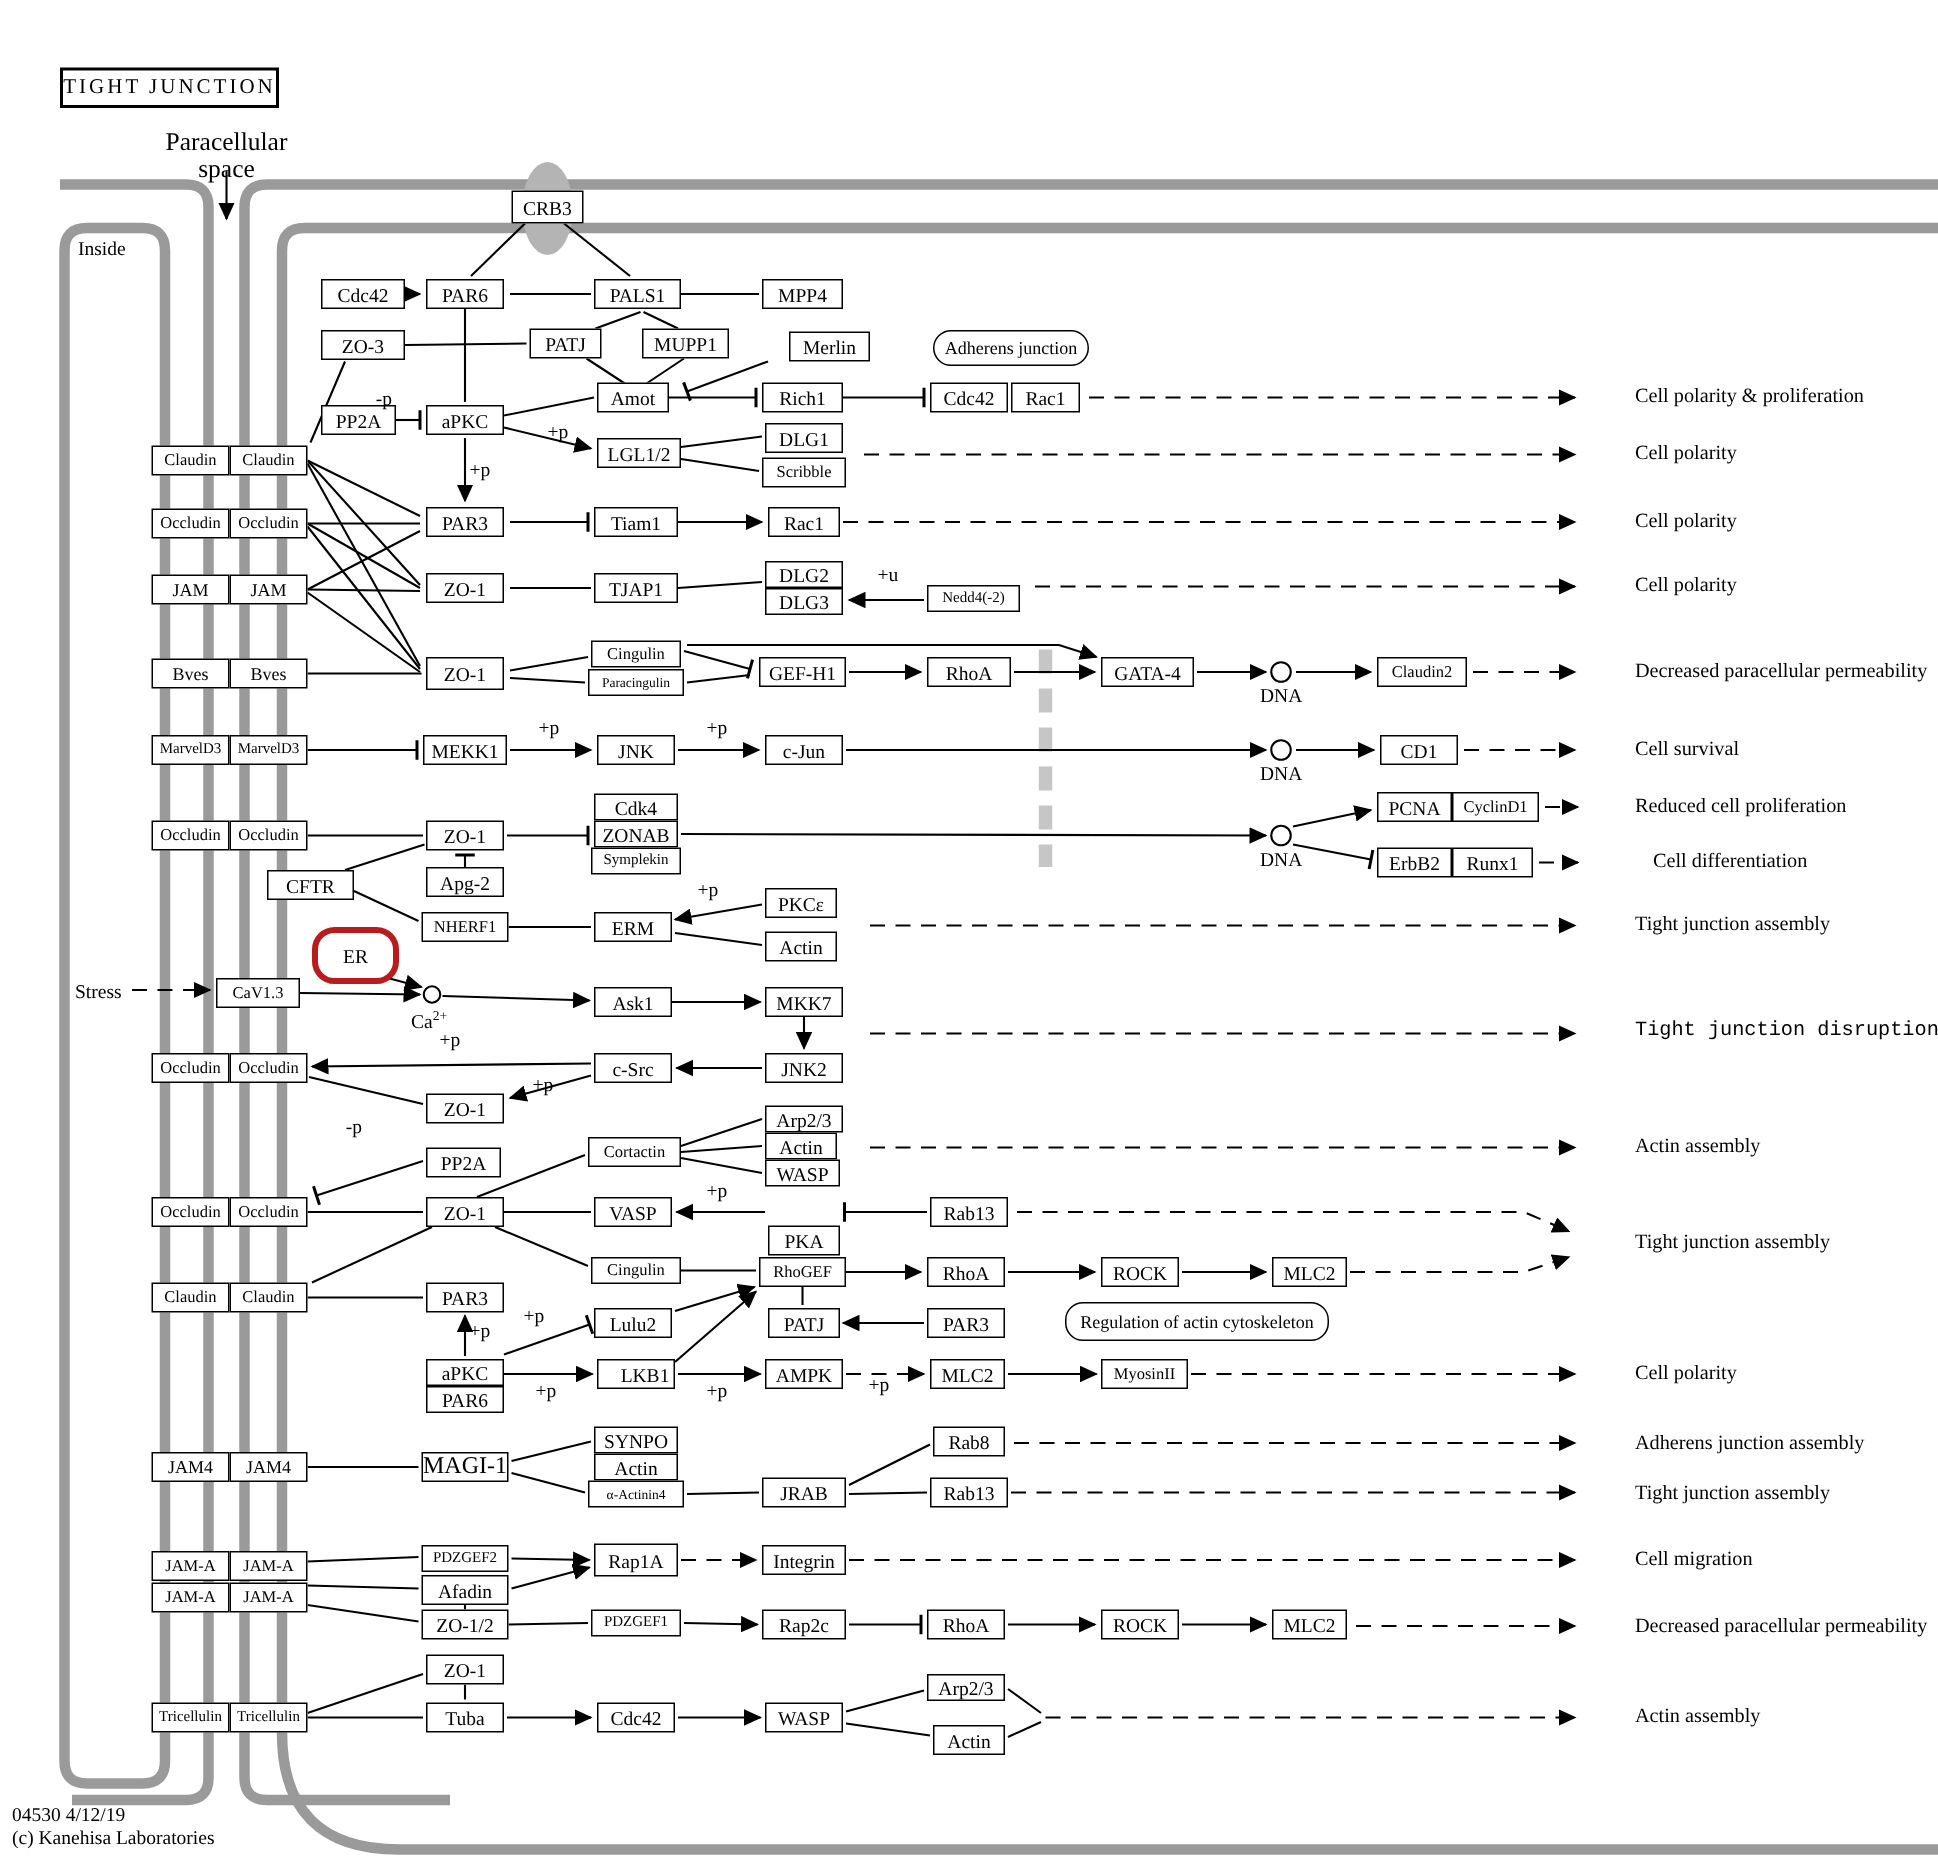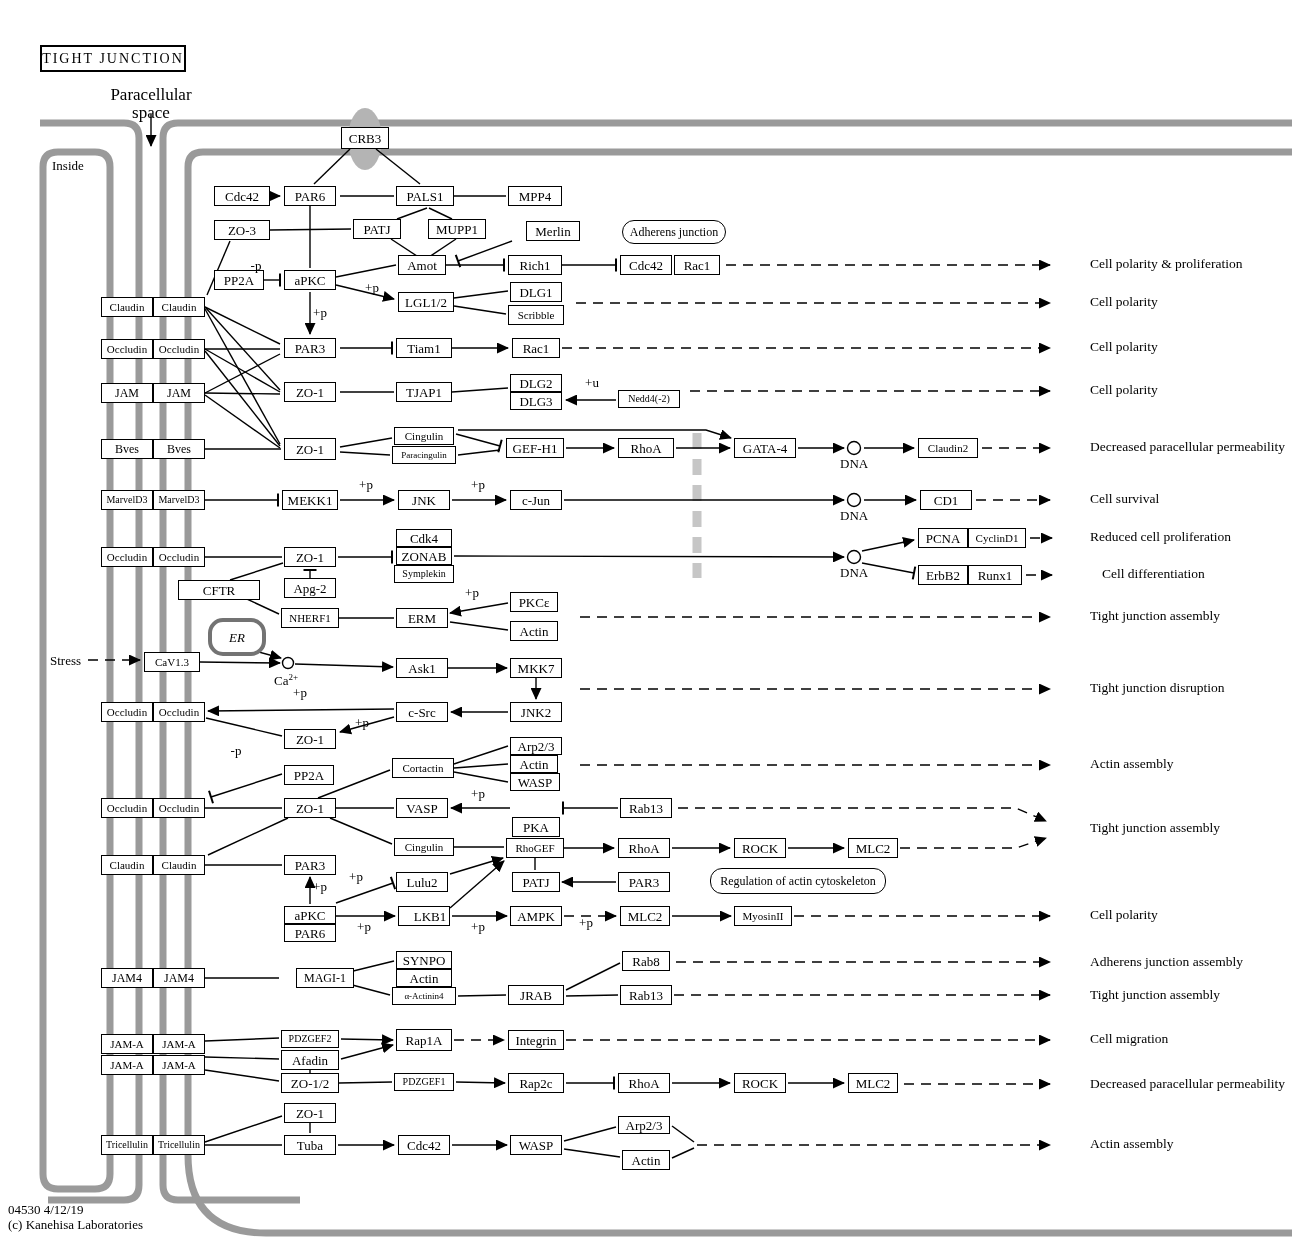--- a/index.html
+++ b/index.html
@@ -3,21 +3,21 @@
 <meta charset="utf-8">
 <style>
   html,body{margin:0;padding:0;background:#fff;}
   #stage{position:relative;width:1292px;height:1238px;background:#fff;outline:1px solid #000;
          font-family:"Liberation Serif",serif;overflow:hidden;}
   #edge-svg{position:absolute;left:0;top:0;width:1292px;height:1238px;}
   .node{position:absolute;box-sizing:border-box;border:1px solid #000;background:#fff;
         display:flex;align-items:center;justify-content:center;font-family:"Liberation Serif",serif;
         line-height:1;white-space:nowrap;cursor:pointer;}
   .node.round{border-radius:12px;}
-  .node.er{border:4px solid #737373;border-radius:15px;font-style:italic;}
+  .node.er{border:4px solid #b91c1c;border-radius:15px;}
   .outcome{position:absolute;white-space:nowrap;font-size:13.5px;color:#000;}
   .ann{position:absolute;width:28px;text-align:center;font-size:13px;color:#000;}
   .lbl{position:absolute;font-size:13px;color:#000;white-space:nowrap;}
   #title-box{position:absolute;left:40px;top:45px;width:146px;height:27px;border:2px solid #000;
              box-sizing:border-box;display:flex;align-items:center;justify-content:center;}
   #title-box .inner{font-size:14px;letter-spacing:2px;}
   #paracellular-label{position:absolute;left:108px;top:86px;width:86px;text-align:center;
              font-size:17px;line-height:1.05;}
   sup{font-size:9px;}
 </style>
@@ -272,21 +272,21 @@
       <div class="node" style="left: 510px; top: 490px; width: 52px; height: 20px; font-size: 13px;">c-Jun</div>
       <div class="node" style="left: 920px; top: 490px; width: 52px; height: 20px; font-size: 13px;">CD1</div>
       <div class="node" style="left: 284px; top: 547px; width: 52px; height: 20px; font-size: 13px;">ZO-1</div>
       <div class="node" style="left: 396px; top: 529px; width: 56px; height: 18px; font-size: 13px;">Cdk4</div>
       <div class="node" style="left: 396px; top: 547px; width: 56px; height: 18px; font-size: 13px;">ZONAB</div>
       <div class="node" style="left: 394px; top: 565px; width: 60px; height: 18px; font-size: 10px;">Symplekin</div>
       <div class="node" style="left: 918px; top: 528px; width: 50px; height: 20px; font-size: 13px;">PCNA</div>
       <div class="node" style="left: 968px; top: 528px; width: 58px; height: 20px; font-size: 11px;">CyclinD1</div>
       <div class="node" style="left: 918px; top: 565px; width: 50px; height: 20px; font-size: 13px;">ErbB2</div>
       <div class="node" style="left: 968px; top: 565px; width: 54px; height: 20px; font-size: 13px;">Runx1</div>
-      <div class="node" style="left: 178px; top: 580px; width: 82px; height: 20px; font-size: 13px;">CFTR</div>
+      <div class="node" style="left: 178px; top: 580px; width: 58px; height: 20px; font-size: 13px;">CFTR</div>
       <div class="node" style="left: 284px; top: 578px; width: 52px; height: 20px; font-size: 13px;">Apg-2</div>
       <div class="node" style="left: 281px; top: 608px; width: 58px; height: 20px; font-size: 11px;">NHERF1</div>
       <div class="node" style="left: 396px; top: 608px; width: 52px; height: 20px; font-size: 13px;">ERM</div>
       <div class="node" style="left: 510px; top: 592px; width: 48px; height: 20px; font-size: 13px;">PKCε</div>
       <div class="node" style="left: 510px; top: 621px; width: 48px; height: 20px; font-size: 13px;">Actin</div>
       <div class="node er" style="left: 208px; top: 618px; width: 58px; height: 38px; font-size: 13px;">ER</div>
       <div class="node" style="left: 144px; top: 652px; width: 56px; height: 20px; font-size: 11px;">CaV1.3</div>
       <div class="node" style="left: 396px; top: 658px; width: 52px; height: 20px; font-size: 13px;">Ask1</div>
       <div class="node" style="left: 510px; top: 658px; width: 52px; height: 20px; font-size: 13px;">MKK7</div>
       <div class="node" style="left: 101px; top: 702px; width: 52px; height: 20px; font-size: 11px;">Occludin</div>
@@ -318,21 +318,21 @@
       <div class="node" style="left: 618px; top: 872px; width: 52px; height: 20px; font-size: 13px;">PAR3</div>
       <div class="node round" style="left: 710px; top: 868px; width: 176px; height: 26px; font-size: 12px;">Regulation of actin cytoskeleton</div>
       <div class="node" style="left: 284px; top: 906px; width: 52px; height: 18px; font-size: 13px;">aPKC</div>
       <div class="node" style="left: 284px; top: 924px; width: 52px; height: 18px; font-size: 13px;">PAR6</div>
       <div class="node" style="left: 398px; top: 906px; width: 52px; height: 20px; font-size: 13px; padding-left: 12px;">LKB1</div>
       <div class="node" style="left: 510px; top: 906px; width: 52px; height: 20px; font-size: 13px;">AMPK</div>
       <div class="node" style="left: 620px; top: 906px; width: 50px; height: 20px; font-size: 13px;">MLC2</div>
       <div class="node" style="left: 734px; top: 906px; width: 58px; height: 20px; font-size: 11px;">MyosinII</div>
       <div class="node" style="left: 101px; top: 968px; width: 52px; height: 20px; font-size: 12px;">JAM4</div>
       <div class="node" style="left: 153px; top: 968px; width: 52px; height: 20px; font-size: 12px;">JAM4</div>
-      <div class="node" style="left: 281px; top: 968px; width: 58px; height: 20px; font-size: 12px; margin-left: 15px;">MAGI-1</div>
+      <div class="node" style="left: 281px; top: 968px; width: 58px; height: 20px; font-size: 16px;">MAGI-1</div>
       <div class="node" style="left: 396px; top: 951px; width: 56px; height: 18px; font-size: 13px;">SYNPO</div>
       <div class="node" style="left: 396px; top: 969px; width: 56px; height: 18px; font-size: 13px;">Actin</div>
       <div class="node" style="left: 392px; top: 987px; width: 64px; height: 18px; font-size: 9px;">α-Actinin4</div>
       <div class="node" style="left: 508px; top: 985px; width: 56px; height: 20px; font-size: 13px;">JRAB</div>
       <div class="node" style="left: 622px; top: 951px; width: 48px; height: 20px; font-size: 13px;">Rab8</div>
       <div class="node" style="left: 620px; top: 985px; width: 52px; height: 20px; font-size: 13px;">Rab13</div>
       <div class="node" style="left: 101px; top: 1034px; width: 52px; height: 20px; font-size: 11px;">JAM-A</div>
       <div class="node" style="left: 153px; top: 1034px; width: 52px; height: 20px; font-size: 11px;">JAM-A</div>
       <div class="node" style="left: 101px; top: 1055px; width: 52px; height: 20px; font-size: 11px;">JAM-A</div>
       <div class="node" style="left: 153px; top: 1055px; width: 52px; height: 20px; font-size: 11px;">JAM-A</div>
@@ -358,21 +358,21 @@
   <div id="outcome-layer">
       <div class="outcome" style="left: 1090px; top: 256px;">Cell polarity &amp; proliferation</div>
       <div class="outcome" style="left: 1090px; top: 294px;">Cell polarity</div>
       <div class="outcome" style="left: 1090px; top: 339px;">Cell polarity</div>
       <div class="outcome" style="left: 1090px; top: 382px;">Cell polarity</div>
       <div class="outcome" style="left: 1090px; top: 439px;">Decreased paracellular permeability</div>
       <div class="outcome" style="left: 1090px; top: 491px;">Cell survival</div>
       <div class="outcome" style="left: 1090px; top: 529px;">Reduced cell proliferation</div>
       <div class="outcome" style="left: 1090px; top: 566px; margin-left: 12px;">Cell differentiation</div>
       <div class="outcome" style="left: 1090px; top: 608px;">Tight junction assembly</div>
-      <div class="outcome" style="left: 1090px; top: 680px;">Tight junction disruption</div>
+      <div class="outcome" style="left: 1090px; top: 680px; font-family: Liberation Mono, monospace;">Tight junction disruption</div>
       <div class="outcome" style="left: 1090px; top: 756px;">Actin assembly</div>
       <div class="outcome" style="left: 1090px; top: 820px;">Tight junction assembly</div>
       <div class="outcome" style="left: 1090px; top: 907px;">Cell polarity</div>
       <div class="outcome" style="left: 1090px; top: 954px;">Adherens junction assembly</div>
       <div class="outcome" style="left: 1090px; top: 987px;">Tight junction assembly</div>
       <div class="outcome" style="left: 1090px; top: 1031px;">Cell migration</div>
       <div class="outcome" style="left: 1090px; top: 1076px;">Decreased paracellular permeability</div>
       <div class="outcome" style="left: 1090px; top: 1136px;">Actin assembly</div>
     </div>
   <div id="annotation-layer">

